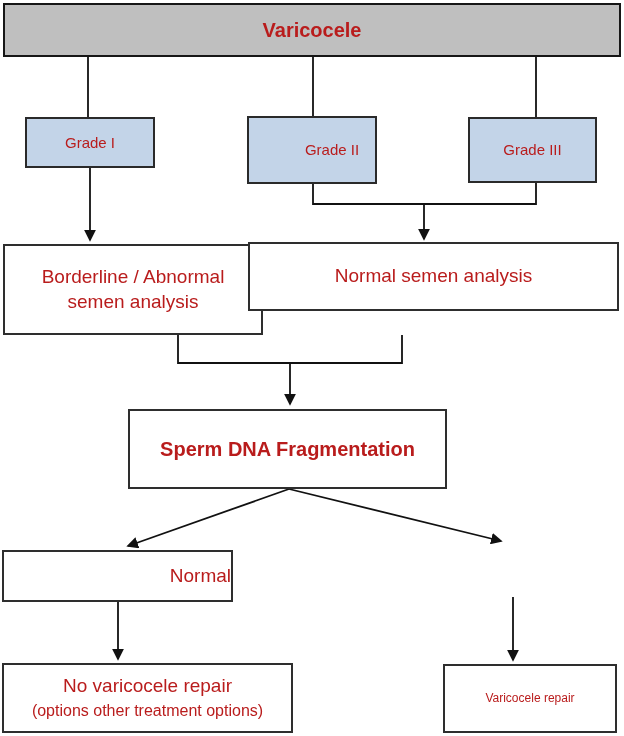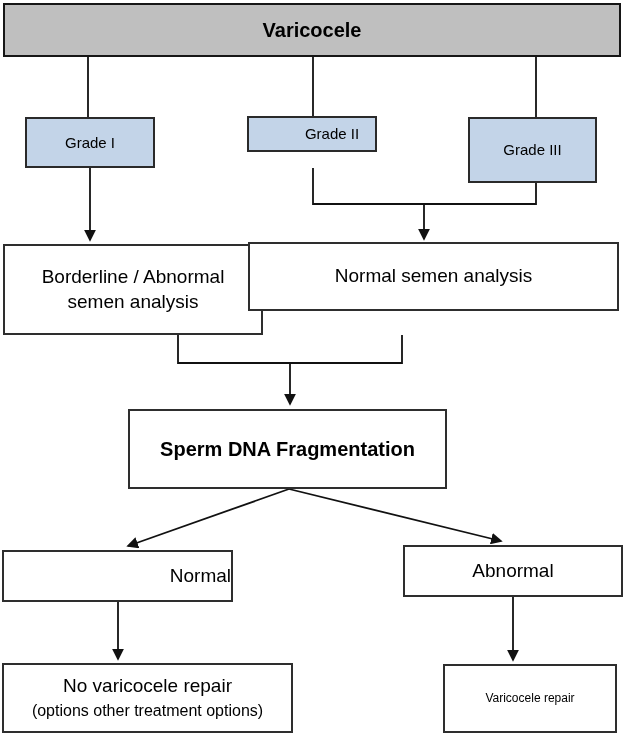--- a/index.html
+++ b/index.html
@@ -2,21 +2,21 @@
 <html><head>
 <meta charset="utf-8">
 <style>
   html, body { margin: 0; padding: 0; background: #ffffff; }
   .canvas {
     position: relative;
     width: 624px;
     height: 736px;
     background: #ffffff;
     font-family: "Liberation Sans", "DejaVu Sans", sans-serif;
-    color: #000000;
+    color: #b91c1c;
     overflow: hidden;
   }
   .connectors {
     position: absolute;
     left: 0; top: 0;
     width: 624px; height: 736px;
     z-index: 1;
   }
   .node {
     position: absolute;
@@ -77,21 +77,21 @@
   </svg>
 
   <div class="node node--header" style="left:3px; top:3px; width:618px; height:54px;">
     <span class="main-line">Varicocele</span>
   </div>
 
   <div class="node node--grade" style="left:25px; top:117px; width:130px; height:51px;">
     <span class="main-line">Grade I</span>
   </div>
 
-  <div class="node node--grade" style="left:247px; top:116px; width:130px; height:36px;padding-left:40px;">
+  <div class="node node--grade" style="left:247px; top:116px; width:130px; height:68px;padding-left:40px;">
     <span class="main-line">Grade II</span>
   </div>
 
   <div class="node node--grade" style="left:468px; top:117px; width:129px; height:66px;">
     <span class="main-line">Grade III</span>
   </div>
 
   <div class="node node--plain" style="left:3px; top:244px; width:260px; height:91px;">
     <span class="main-line">Borderline / Abnormal</span>
     <span class="main-line">semen analysis</span>
@@ -102,23 +102,20 @@
   </div>
 
   <div class="node node--sdf" style="left:128px; top:409px; width:319px; height:80px;">
     <span class="main-line">Sperm DNA Fragmentation</span>
   </div>
 
   <div class="node node--plain" style="left:2px; top:550px; width:231px; height:52px;align-items:flex-end;">
     <span class="main-line">Normal</span>
   </div>
 
-  <div class="node node--plain" style="left:403px; top:545px; width:220px; height:52px;">
-    <span class="main-line">Abnormal</span>
-  </div>
 
   <div class="node node--plain" style="left:2px; top:663px; width:291px; height:70px;">
     <span class="main-line">No varicocele repair</span>
     <span class="sub-line">(options other treatment options)</span>
   </div>
 
   <div class="node node--repair" style="left:443px; top:664px; width:174px; height:69px;">
     <span class="main-line">Varicocele repair</span>
   </div>
 

